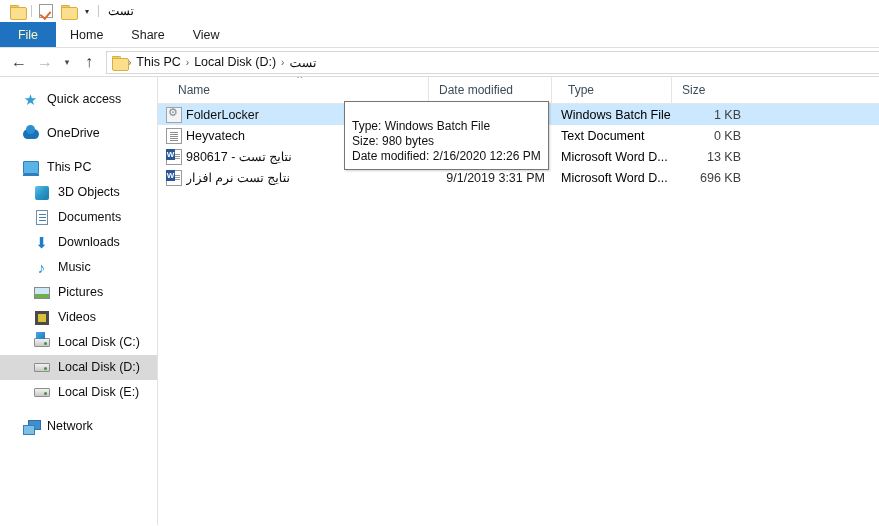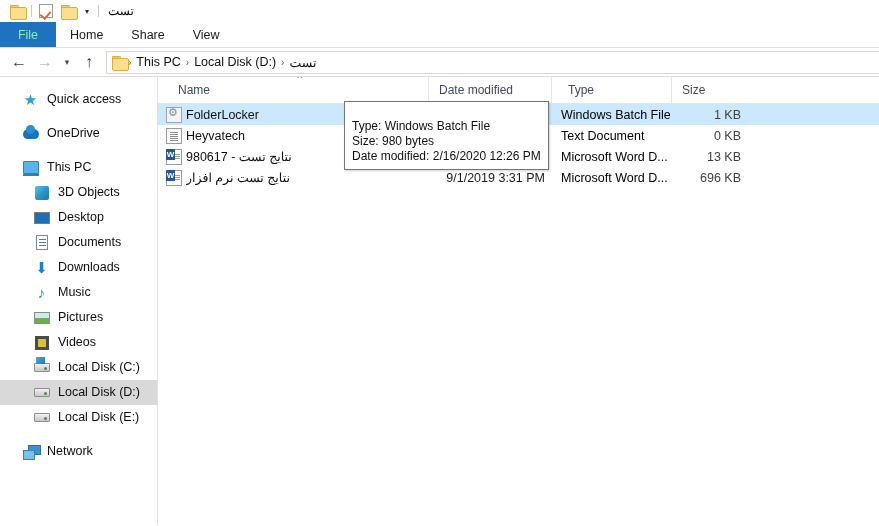--- a/index.html
+++ b/index.html
@@ -111,21 +111,21 @@
     align-items: center;
     justify-content: center;
     font-size: 12.5px;
     color: #1a1a1a;
     padding: 0 14px;
     min-width: 52px;
     cursor: default;
   }
   .tab.file {
     background: #1f72c0;
-    color: #86efac;
+    color: #fef9c3;
     min-width: 56px;
   }
 
   
   .navbar {
     height: 29px;
     display: flex;
     align-items: center;
     background: #ffffff;
     padding-left: 6px;
@@ -539,26 +539,20 @@
       <span class="lbl">This PC</span>
     </div>
 
     <div class="side-item indent">
       <span class="side-ico">
           <span class="ic-cube"></span>
         </span>
       <span class="lbl">3D Objects</span>
     </div>
 
-    <div class="side-item indent">
-      <span class="side-ico">
-          <span class="ic-desktop"></span>
-        </span>
-      <span class="lbl">Desktop</span>
-    </div>
 
     <div class="side-item indent">
       <span class="side-ico">
           <span class="ic-docs"></span>
         </span>
       <span class="lbl">Documents</span>
     </div>
 
     <div class="side-item indent">
       <span class="side-ico">

